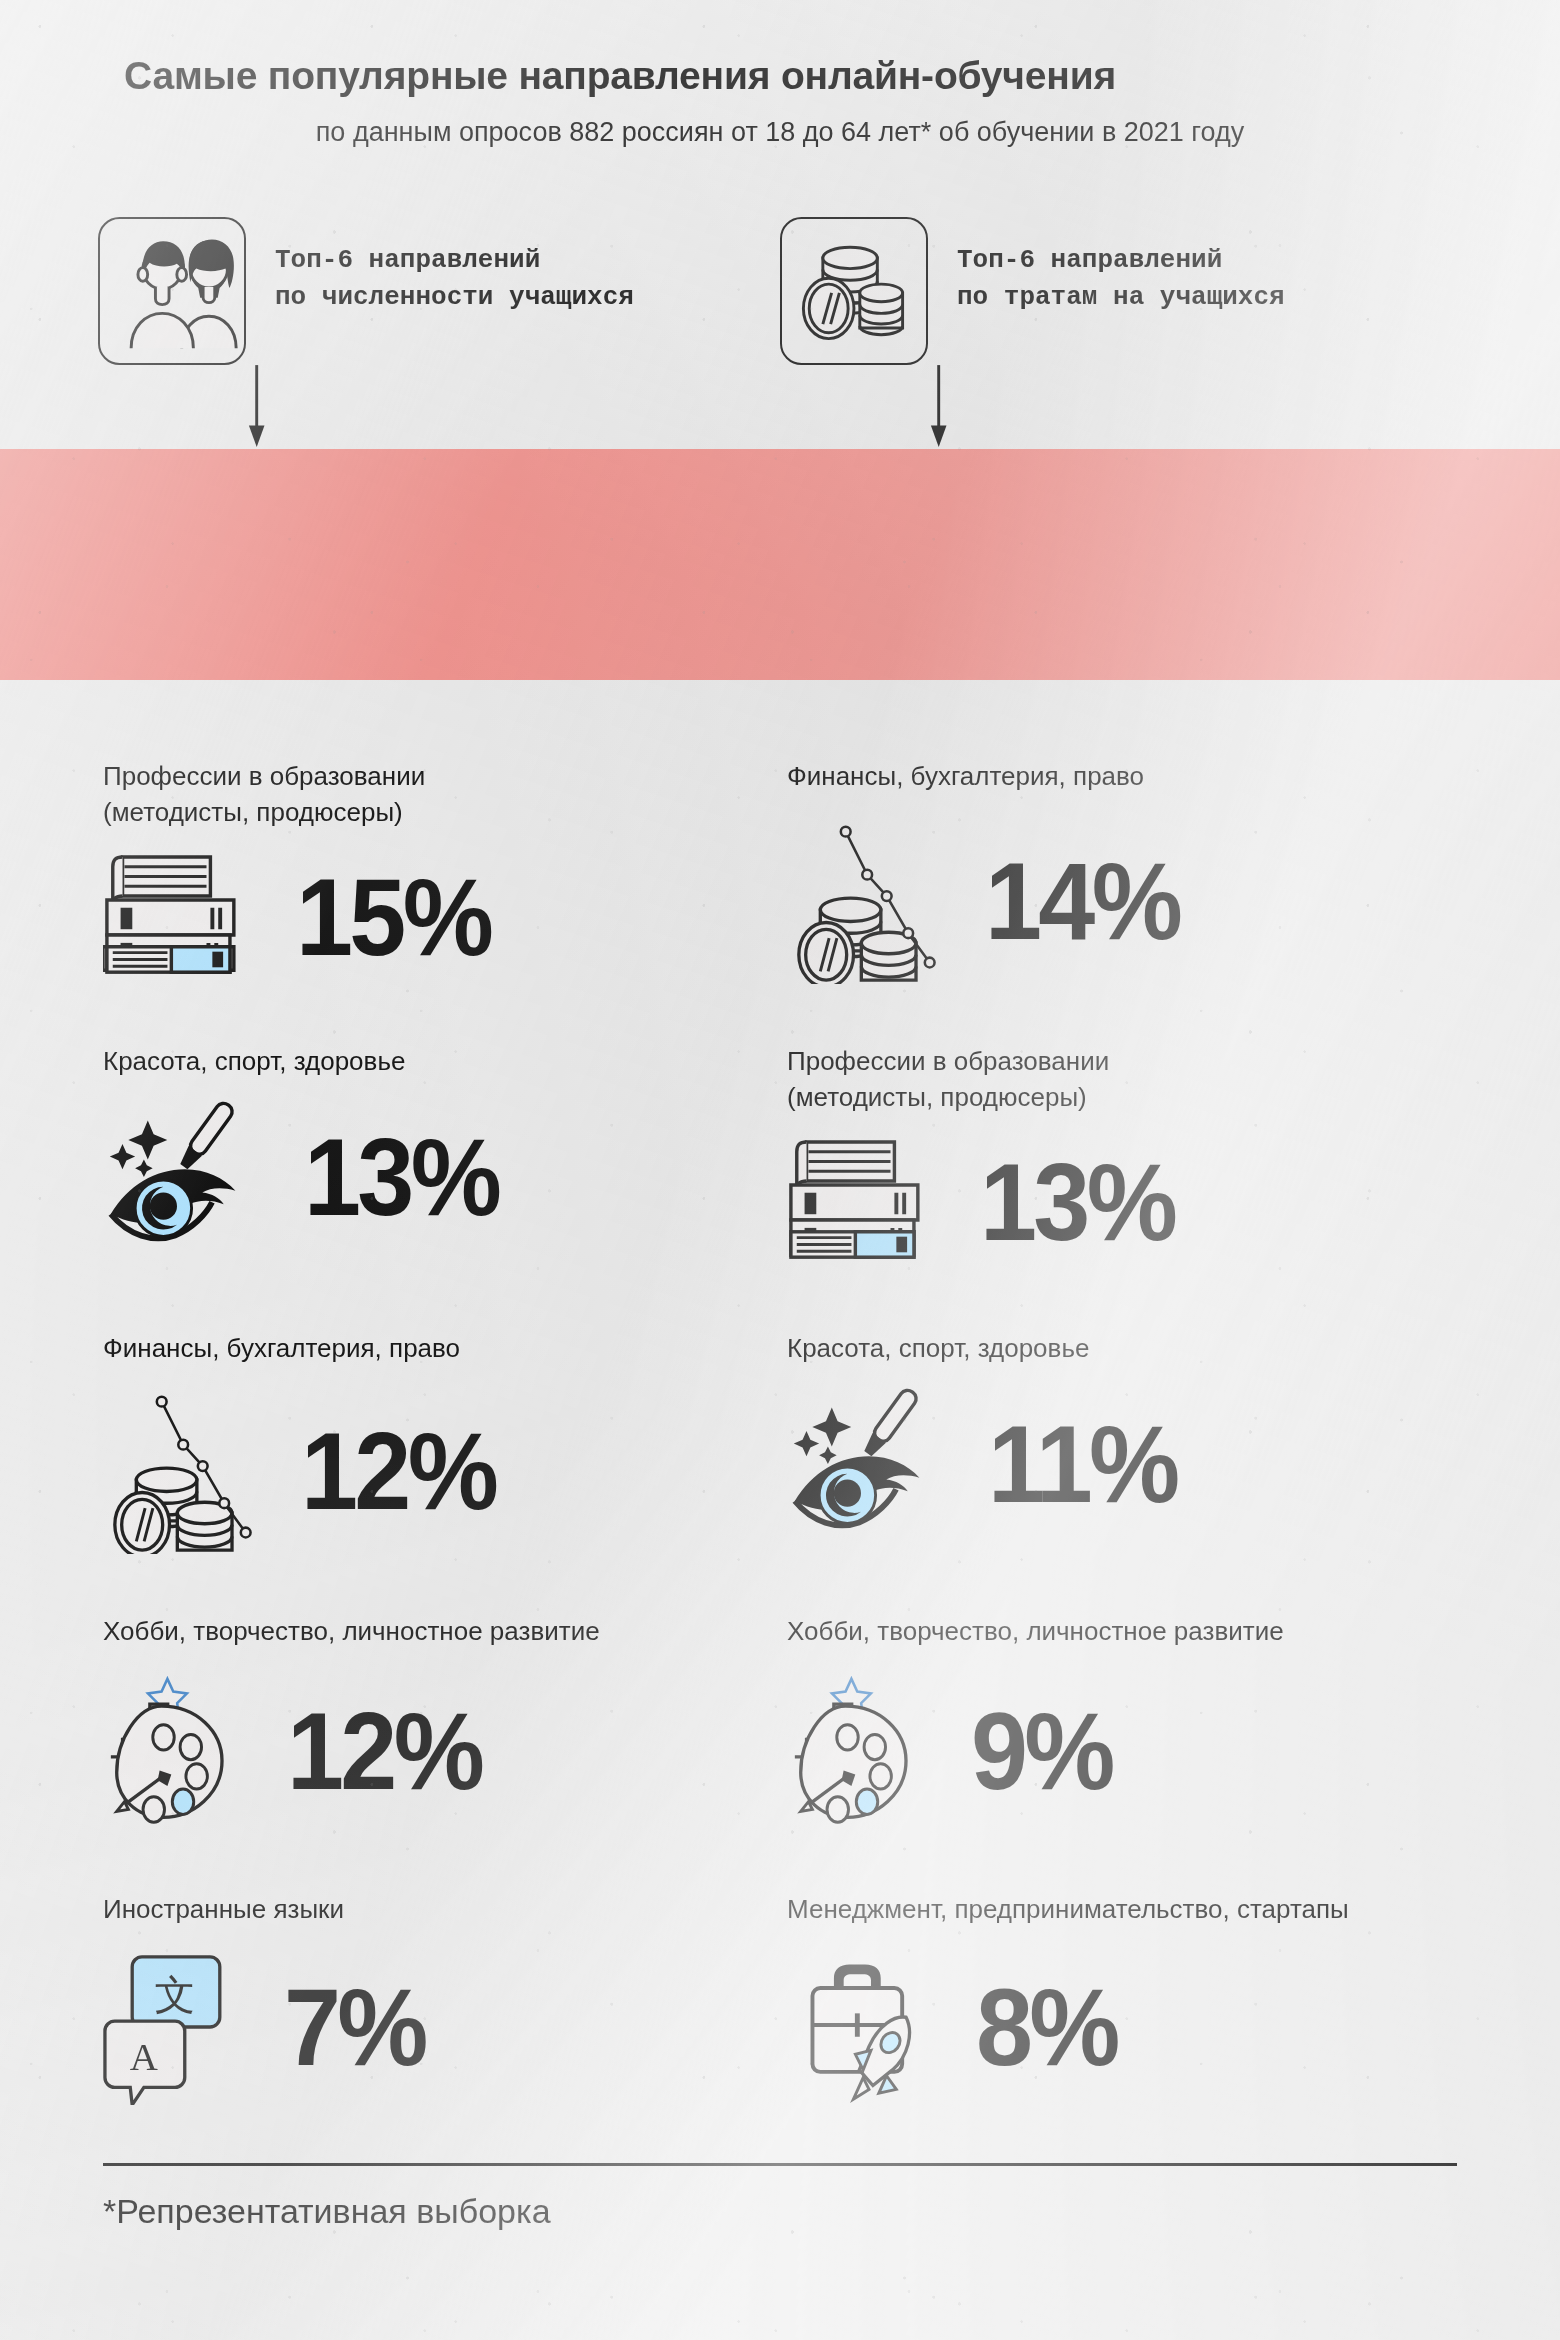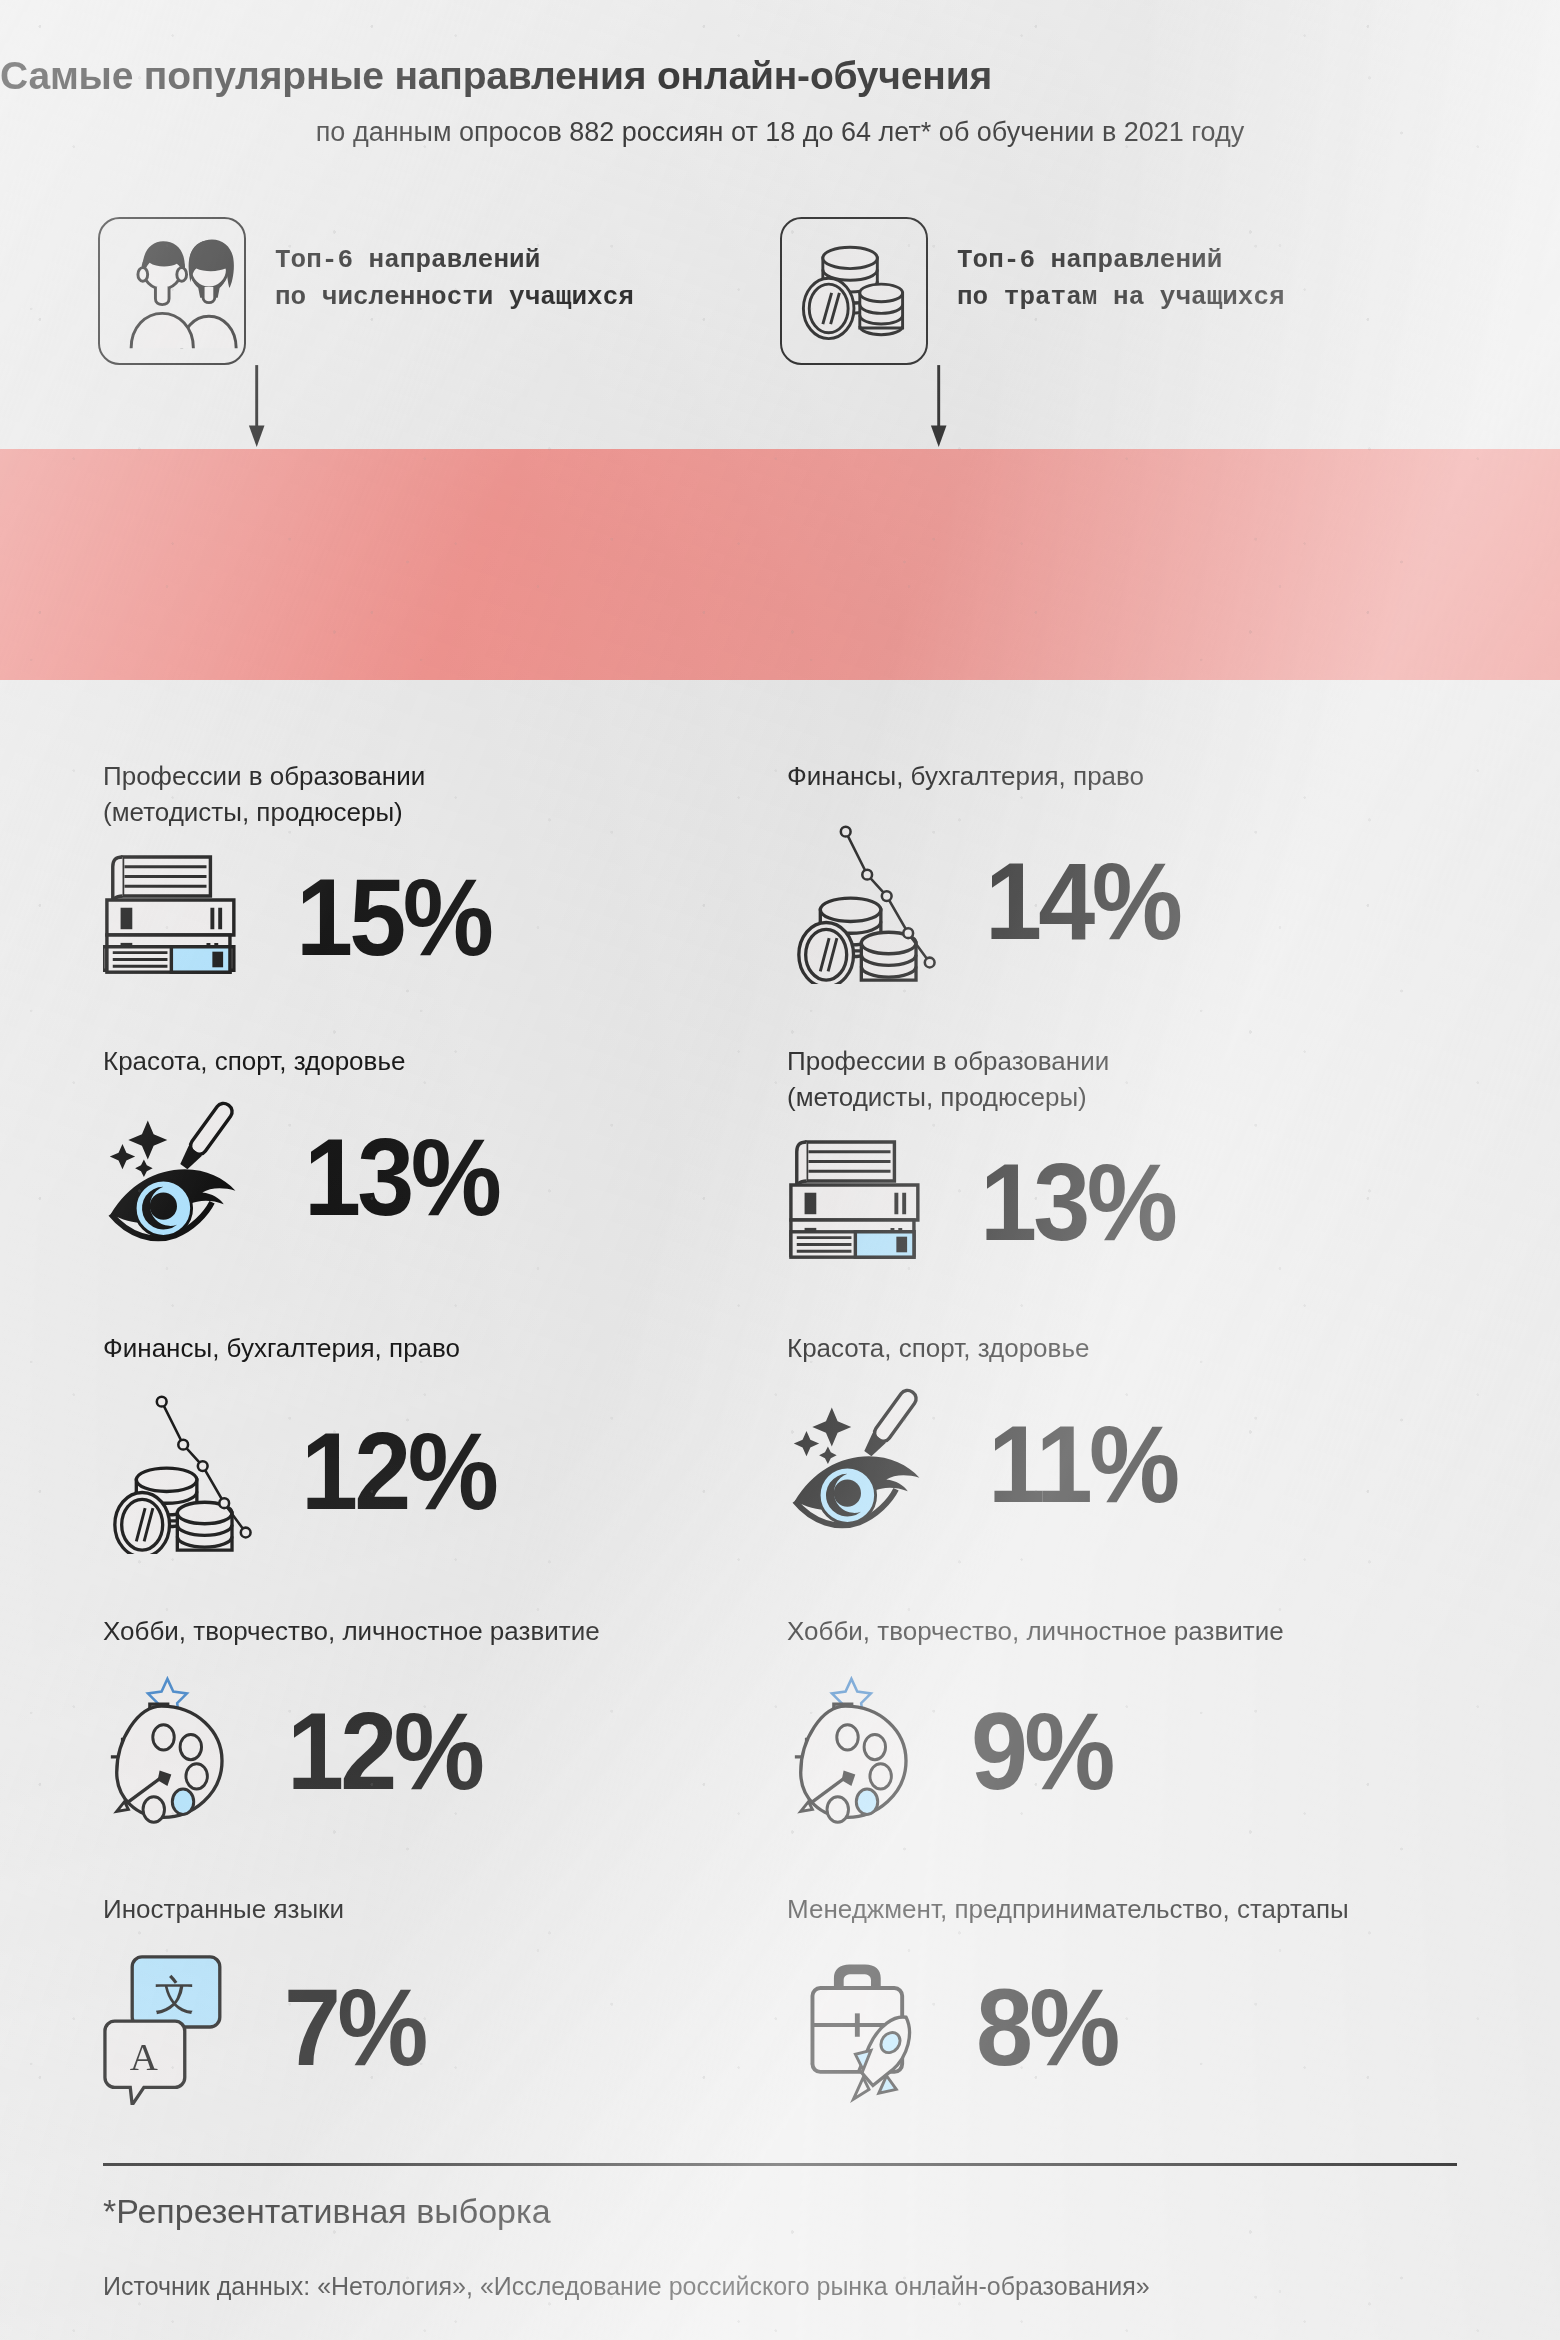--- a/index.html
+++ b/index.html
@@ -30,21 +30,21 @@
     background-size:
       332px 293px, 410px 371px, 283px 254px, 497px 429px,
       351px 312px, 458px 400px, 371px 341px, 322px 293px, 390px 351px,
       100% 100%, 100% 100%;
     opacity:.85;
   }
   .page{position:relative;z-index:2;width:1560px;height:2341px;}
 
   
   .title{
-    position:absolute;top:54px;left:0;width:1240px;
+    position:absolute;top:54px;left:0;width:1240px;text-align:center;
     font-size:39px;font-weight:bold;letter-spacing:-0.2px;
   }
   .subtitle{
     position:absolute;top:117px;left:0;width:1560px;text-align:center;
     font-size:27px;font-weight:normal;
   }
 
   
   .topcard{position:absolute;top:217px;}
   .topcard.left{left:98px;}
@@ -429,17 +429,16 @@
         <path d="M86 104l-16 4 8 16z" fill="#ade0fb" stroke="#111" stroke-width="3"></path>
         <path d="M102 130l10 14-18 4z" fill="#ade0fb" stroke="#111" stroke-width="3"></path>
         <path d="M78 132l-10 22 16-10z" fill="#eceaea" stroke="#111" stroke-width="3"></path>
       </svg>
       <div class="pct std" style="margin-left:23.4px;">8%</div>
     </div>
   </div>
 
   <div class="rule"></div>
   <div class="note">*Репрезентативная выборка</div>
-  <div class="source">Источник данных: «Нетология», «Исследование российского рынка онлайн-образования»</div>
 
 </div>
 <div class="texture"></div>
 
 
 </body></html>

